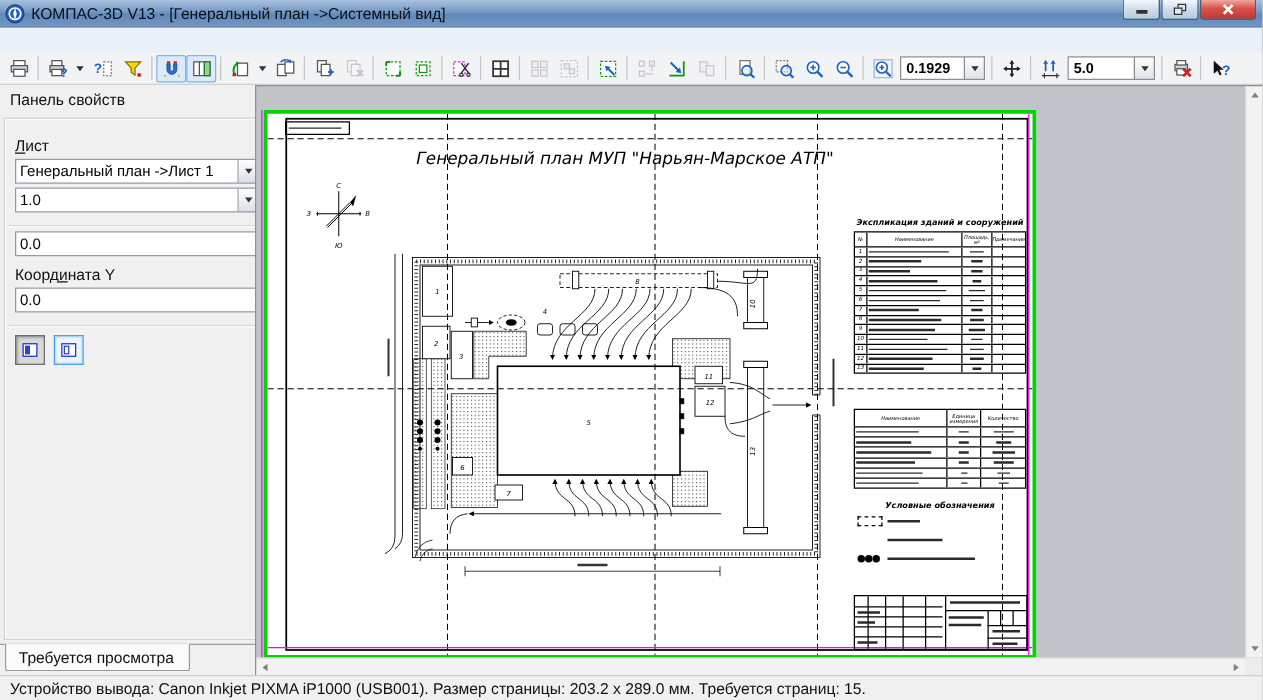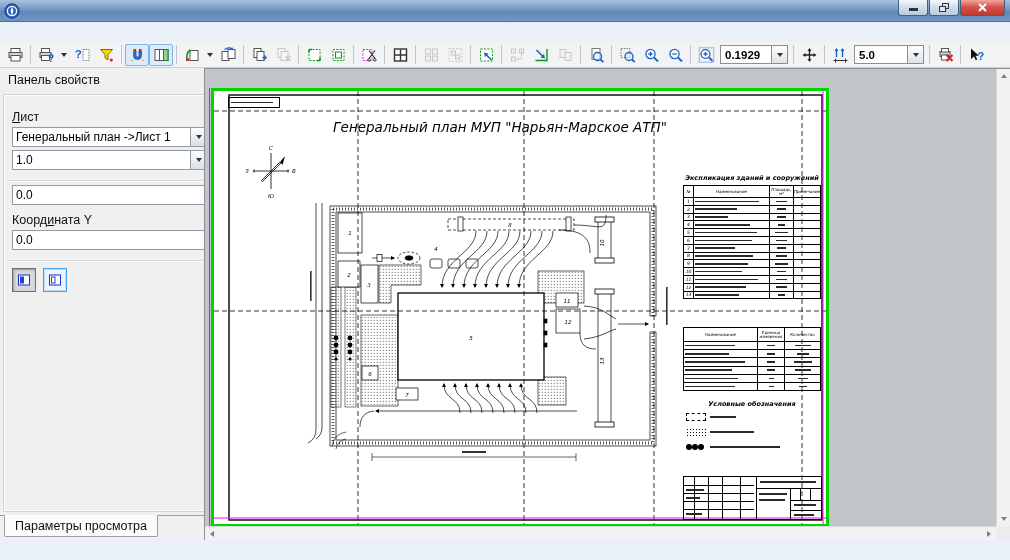--- a/index.html
+++ b/index.html
@@ -138,20 +138,21 @@
 <body>
 
 <div class="app">
 
   <div class="titlebar">
     <svg class="appicon" viewBox="0 0 16 16">
       <circle cx="8" cy="8" r="7.2" fill="#2b5fb8" stroke="#1a3f86"></circle>
       <circle cx="8" cy="8" r="4.6" fill="none" stroke="#fff" stroke-width="1.3"></circle>
       <path d="M8,3.2 L9.4,8 L8,12.8 L6.6,8 Z" fill="#fff"></path>
     </svg>
+    <span class="title">КОМПАС-3D V13 - [Генеральный план -&gt;Системный вид]</span>
     <div class="winbtns">
       <div class="wbtn">
           <div class="g-min"></div>
         </div>
       <div class="wbtn">
           <div class="g-restore">
             <i></i>
             <i></i>
           </div>
         </div>
@@ -446,21 +447,21 @@
           <div class="obtn hl">
             <svg width="14" height="14" viewBox="0 0 14 14">
                 <rect x="1.5" y="2" width="11" height="10" fill="#fff" stroke="#1b30c8"></rect>
                 <rect x="3.5" y="4" width="3.5" height="6" fill="none" stroke="#2a3fd4"></rect>
               </svg>
           </div>
         </div>
       </div>
       <div class="tabstrip">
         <div class="btab">
-            <span>Параметры просмотра</span>
+            <span>Требуется просмотра</span>
           </div>
       </div>
     </div>
 
     <div class="preview">
       <div class="paper-wrap">
         <div class="paper">
 
           <svg class="plan-svg" width="612" height="433" viewBox="0 0 612 433">
             <defs>
@@ -903,14 +904,17 @@
             <div class="tri-left"></div>
           </div>
         <div class="sarrow" style="right:0">
             <div class="tri-right"></div>
           </div>
       </div>
       <div class="scorner"></div>
     </div>
   </div>
 
+  <div class="statusbar">
+    <span>Устройство вывода: Canon Inkjet PIXMA iP1000 (USB001). Размер страницы: 203.2 x 289.0 мм. Требуется страниц: 15.</span>
+  </div>
 
 </div>
 
 </body></html>

